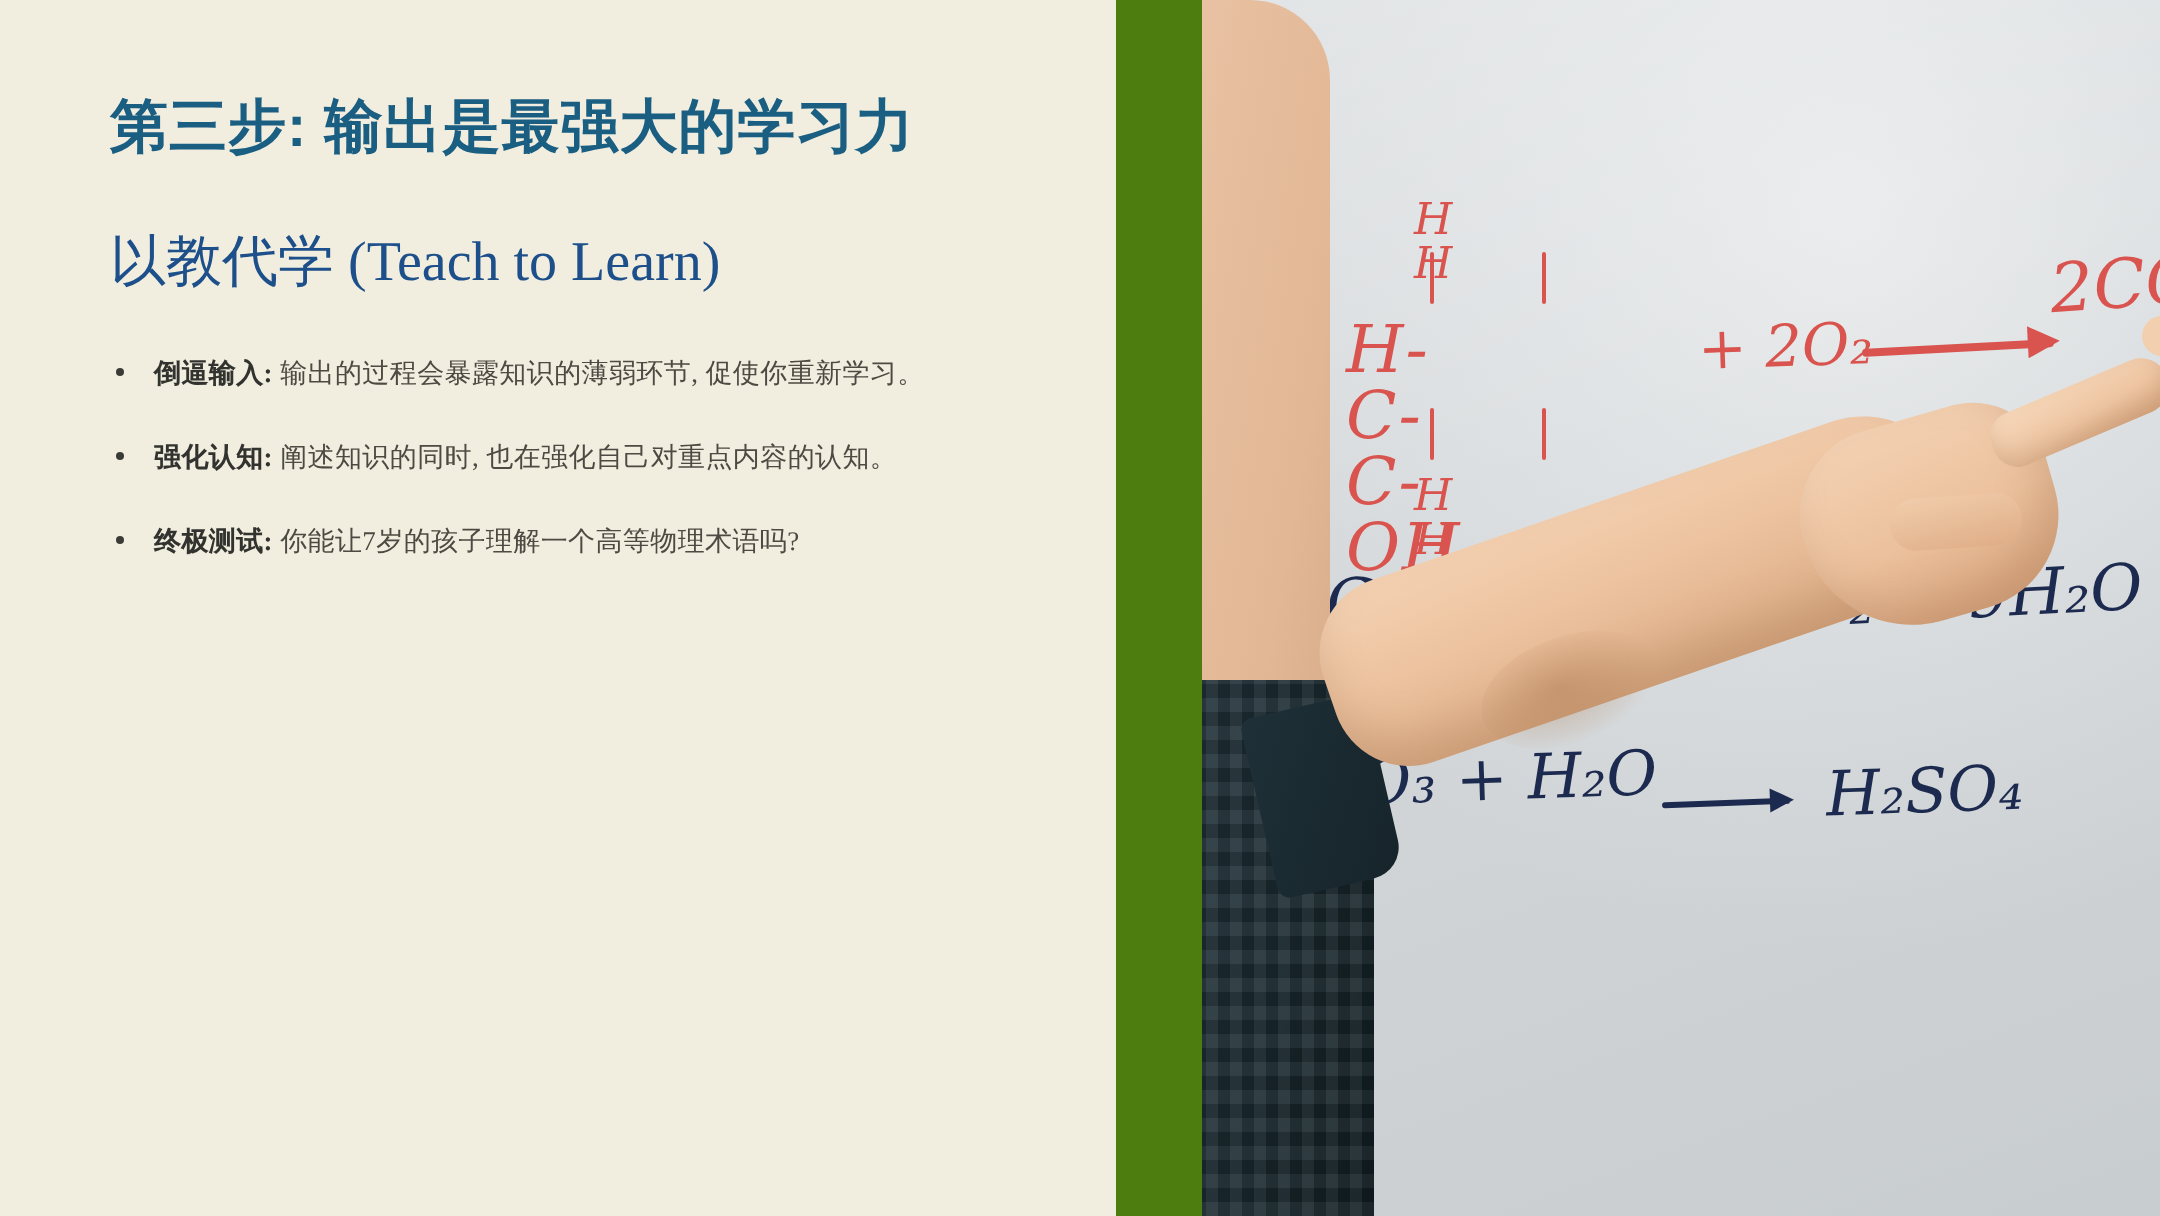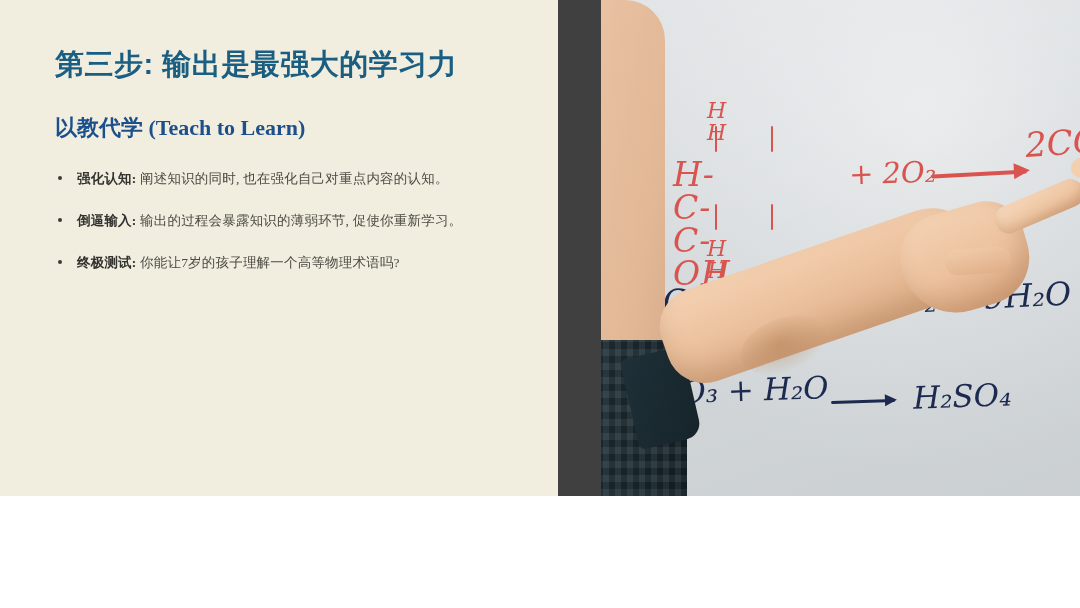--- a/index.html
+++ b/index.html
@@ -7,23 +7,23 @@
     padding: 0;
     background: #ffffff;
   }
   body {
     font-family: "Liberation Sans", "DejaVu Sans", sans-serif;
   }
 
   #slide {
     position: relative;
     width: 1080px;
-    height: 496px;
+    height: 608px;
     overflow: hidden;
-    background: #404040;
+    background: #4d7c0f;
   }
 
   
   .left-panel {
     position: absolute;
     left: 0;
     top: 0;
     width: 558px;
     height: 608px;
     background: #f1eee0;
@@ -37,22 +37,22 @@
     font-weight: bold;
     color: #1a5e82;
     letter-spacing: 0.5px;
     line-height: 1.3;
     margin: 0 0 30px 0;
     white-space: nowrap;
   }
 
   .slide-subtitle {
     font-family: "Liberation Serif", "DejaVu Serif", serif;
-    font-size: 22px;
-    font-weight: bold;
+    font-size: 28px;
+    font-weight: normal;
     color: #1d4f8a;
     line-height: 1.3;
     margin: 0 0 26px 0;
     white-space: nowrap;
   }
 
   .lead-paragraph {
     font-family: "Liberation Serif", "DejaVu Serif", serif;
     font-size: 13.5px;
     color: #4c4a42;
@@ -424,26 +424,26 @@
 
     <h1 class="slide-title">第三步: 输出是最强大的学习力</h1>
 
     <h2 class="slide-subtitle">以教代学 (Teach to Learn)</h2>
 
 
     <ul class="bullet-list">
 
       <li class="bullet-item">
         <span class="bullet-dot"></span>
-        <span class="bullet-label">强化认知:</span><span class="bullet-text"> 阐述知识的同时, 也在强化自己对重点内容的认知。</span>
+        <span class="bullet-label">倒逼输入:</span><span class="bullet-text"> 输出的过程会暴露知识的薄弱环节, 促使你重新学习。</span>
       </li>
 
       <li class="bullet-item">
         <span class="bullet-dot"></span>
-        <span class="bullet-label">倒逼输入:</span><span class="bullet-text"> 输出的过程会暴露知识的薄弱环节, 促使你重新学习。</span>
+        <span class="bullet-label">强化认知:</span><span class="bullet-text"> 阐述知识的同时, 也在强化自己对重点内容的认知。</span>
       </li>
 
       <li class="bullet-item">
         <span class="bullet-dot"></span>
         <span class="bullet-label">终极测试:</span><span class="bullet-text"> 你能让7岁的孩子理解一个高等物理术语吗?</span>
       </li>
 
     </ul>
   </div>
 

